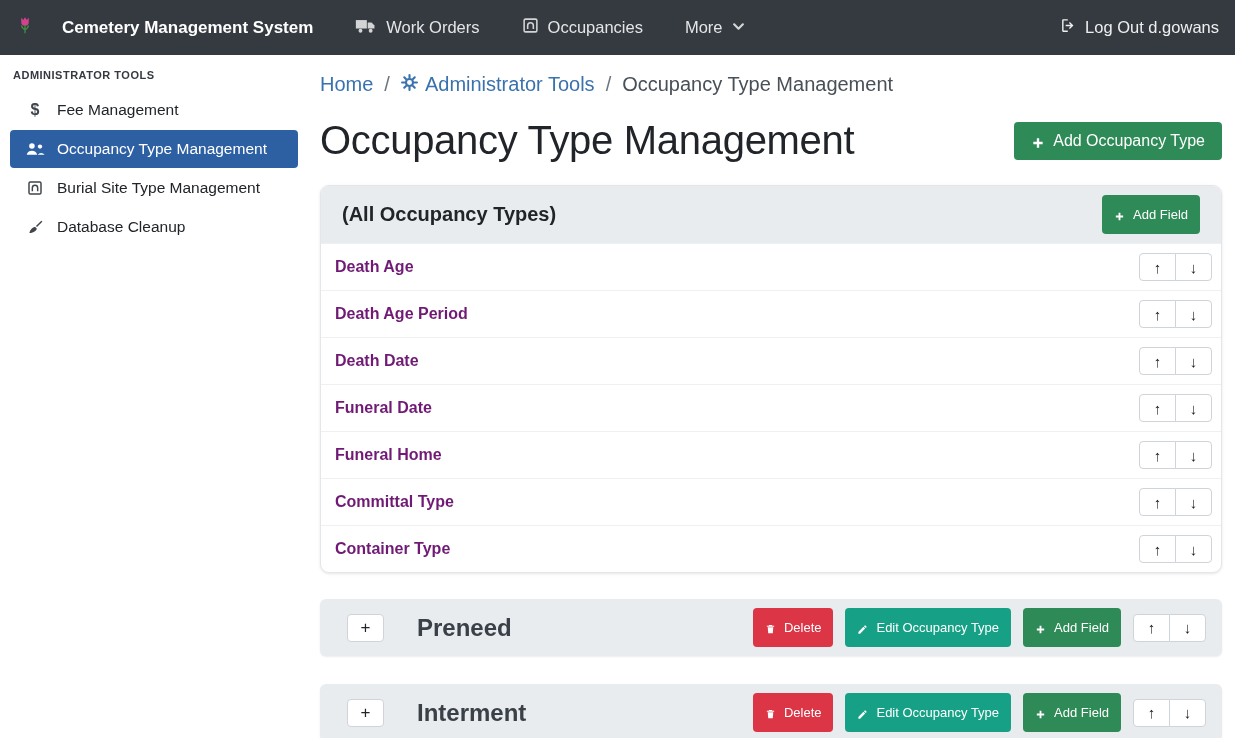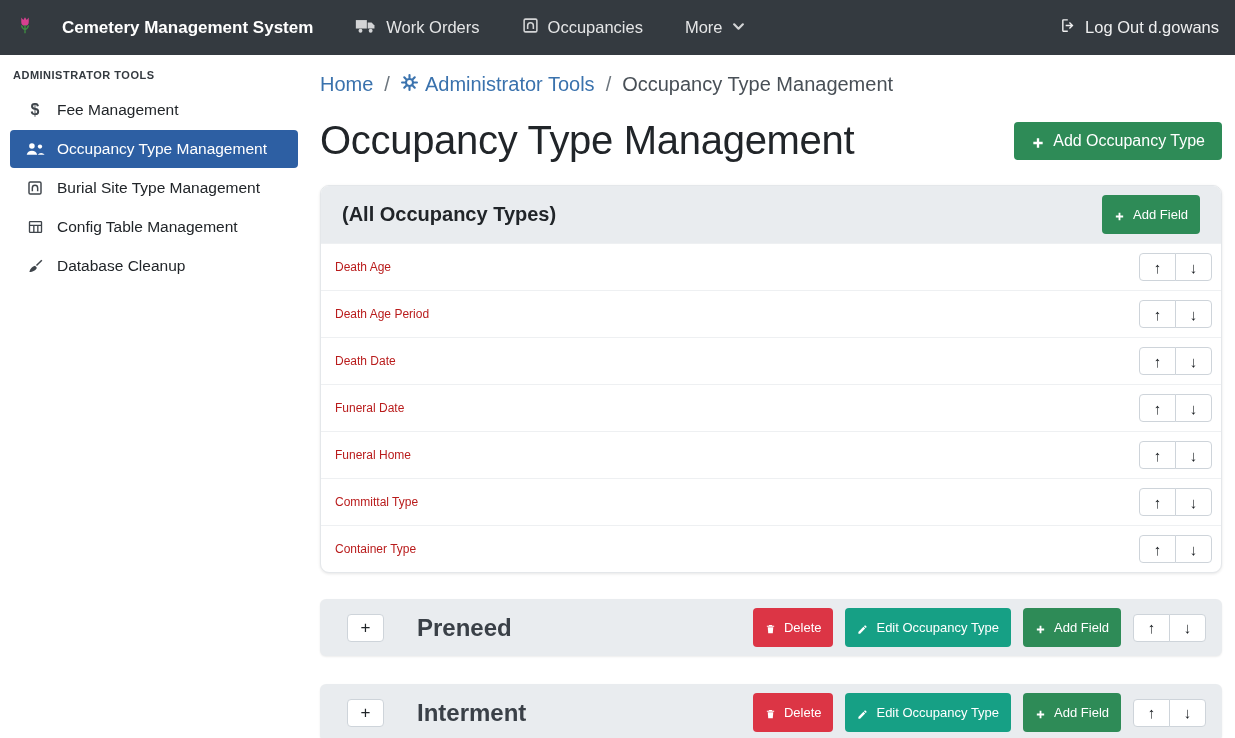--- a/index.html
+++ b/index.html
@@ -39,21 +39,21 @@
   .btn-green { background:#2e8b57; }
   .btn-red { background:#dc3545; }
   .btn-teal { background:#16a085; }
 
   
   .card { margin-top:22px; border-radius:9px; background:#fff; border:1px solid #e4e7ea; box-shadow:0 1px 3px rgba(0,0,0,.10); overflow:hidden; }
   .card-header { background:#e9ecef; height:57px; display:flex; align-items:center; justify-content:space-between; padding:0 21px 0 21px; }
   .card-title { font-size:20px; font-weight:700; color:#212529; }
   .field-row { height:47px; display:flex; align-items:center; justify-content:space-between; padding:0 9px 0 14px; border-top:1px solid #eef0f2; }
   .field-row:first-of-type { border-top:none; }
-  .field-link { color:#b91c1c; font-weight:400; font-size:12px; cursor:pointer; }
+  .field-link { color:#701a75; font-weight:700; font-size:16px; cursor:pointer; }
 
   .arrow-group { display:flex; }
   .arrow-btn { width:37px; height:28px; background:#fff; border:1px solid #ced4da; color:#212529; font-size:15px; display:flex; align-items:center; justify-content:center; cursor:pointer; }
   .arrow-btn.up { border-radius:4px 0 0 4px; }
   .arrow-btn.down { border-radius:0 4px 4px 0; margin-left:-1px; }
 
   
   .section-bar { background:#e9ecef; border-radius:6px; height:57px; display:flex; align-items:center; padding:0 16px 0 27px; box-shadow:0 1px 2px rgba(0,0,0,.08); }
   .section-bar.first { margin-top:26px; }
   .section-bar.second { margin-top:28px; }
@@ -140,29 +140,20 @@
   <div class="side-item">
     <span class="icon">
       <svg width="16" height="16" viewBox="0 0 24 24" fill="none" stroke="currentColor" stroke-width="2.2">
         <rect x="3" y="3" width="18" height="18" rx="2"></rect>
         <path d="M8 17v-5a4 4 0 0 1 8 0v5"></path>
       </svg>
     </span>
     <span>Burial Site Type Management</span>
   </div>
 
-  <div class="side-item">
-    <span class="icon">
-      <svg width="17" height="16" viewBox="0 0 24 24" fill="none" stroke="currentColor" stroke-width="2">
-        <rect x="3" y="4" width="18" height="16" rx="1"></rect>
-        <path d="M3 9.5h18M9.5 9.5V20M15.5 9.5V20"></path>
-      </svg>
-    </span>
-    <span>Config Table Management</span>
-  </div>
 
   <div class="side-item">
     <span class="icon">
       <svg width="17" height="17" viewBox="0 0 24 24" fill="currentColor">
         <path d="M20.2 2.3l1.5 1.5-7.6 7.6-1.5-1.5z"></path>
         <path d="M11.4 11.1l2.5 2.5c-1.2 3.6-5.6 6-10.6 6 1.2-4.8 4.4-7.4 8.1-8.5z"></path>
       </svg>
     </span>
     <span>Database Cleanup</span>
   </div>

